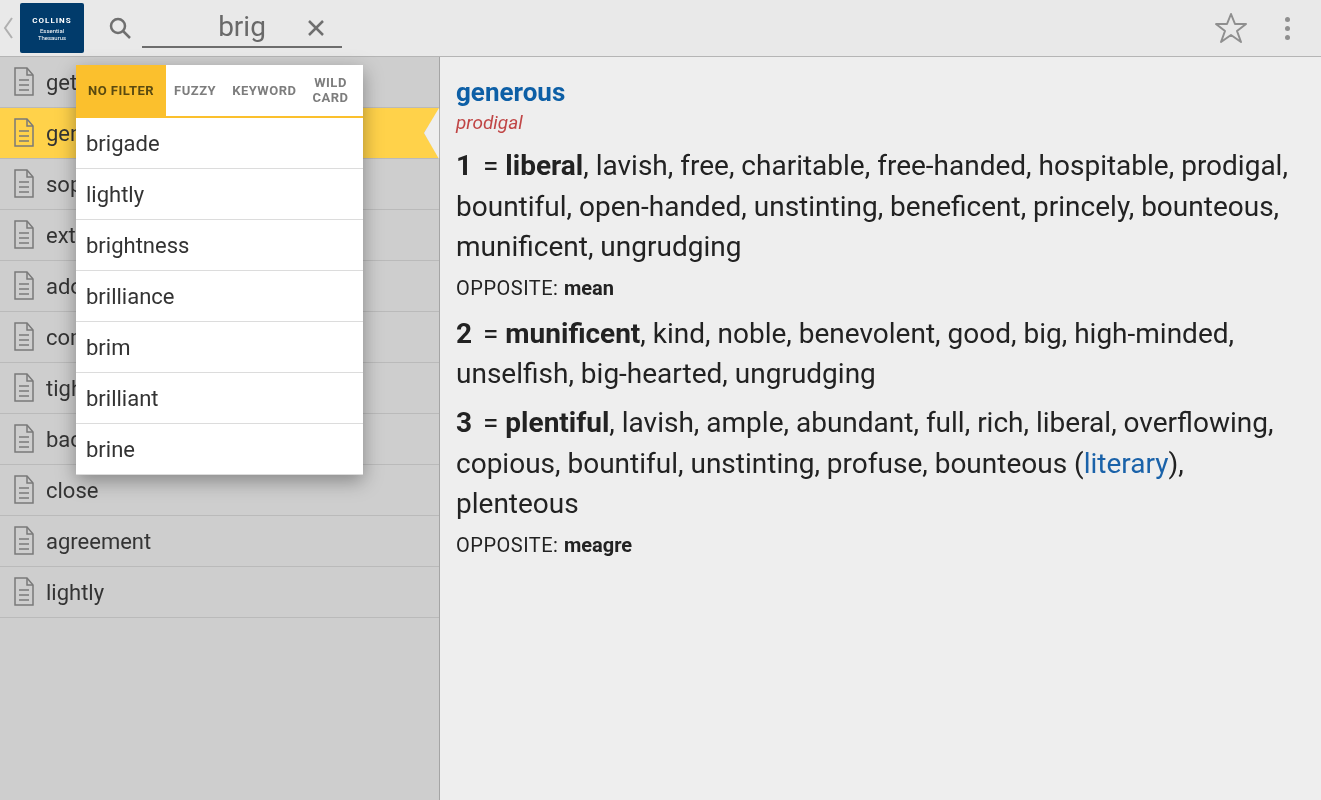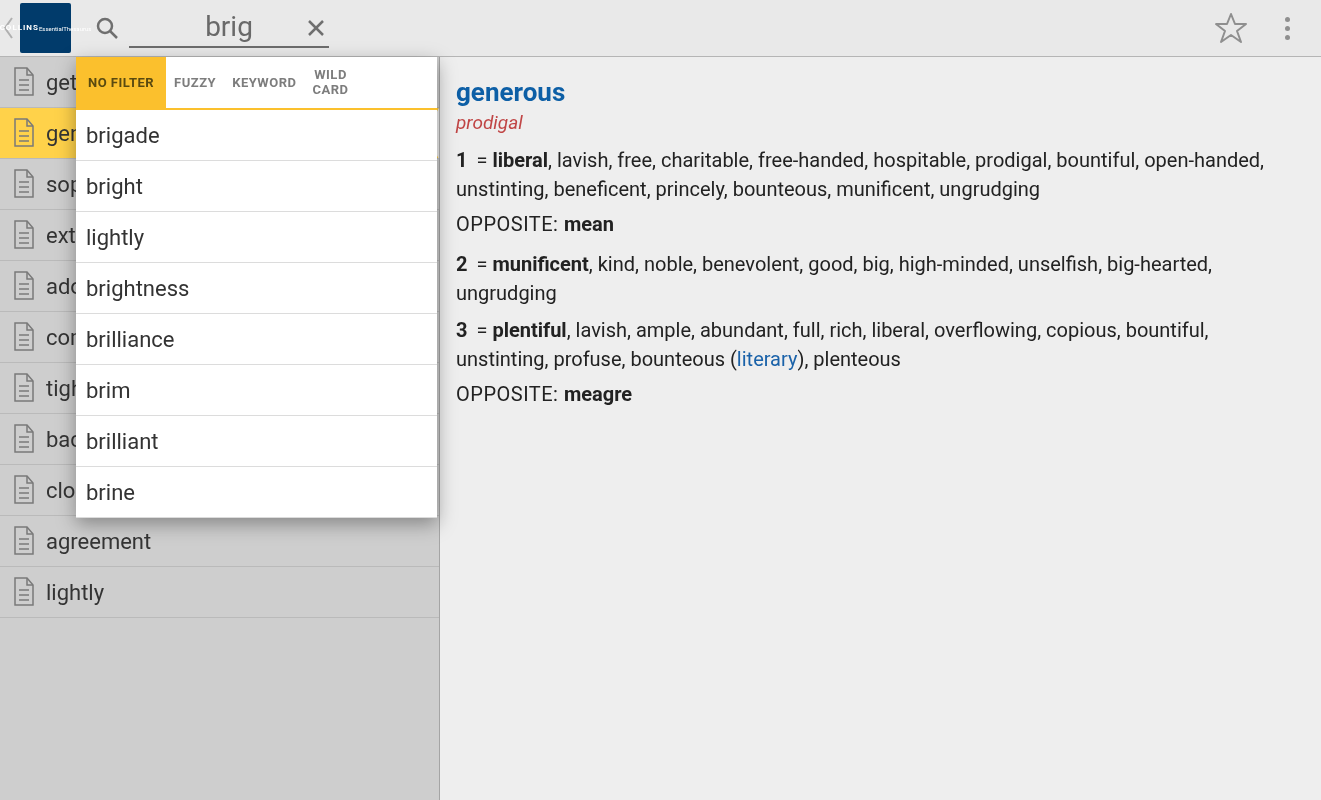--- a/index.html
+++ b/index.html
@@ -1,20 +1,20 @@
 <!DOCTYPE html>
 <html><head>
   <meta charset="utf-8">
   <style>
     * { margin: 0; padding: 0; box-sizing: border-box; font-family: -apple-system, BlinkMacSystemFont, "Segoe UI", Roboto, Arial, sans-serif; }
     body { width: 1321px; height: 800px; background: #cecece; overflow: hidden; position: relative; }
     
     .topbar { height: 57px; background: #e9e9e9; border-bottom: 1px solid #b5b5b5; display: flex; align-items: center; position: relative; }
     .back-chevron { width: 18px; height: 57px; display: flex; align-items: center; justify-content: center; color: #b0b0b0; cursor: pointer; }
-    .app-logo { width: 51px; height: 50px; margin-left: 2px; background: #013b6b; border-radius: 2px; display: flex; flex-direction: row; align-items: center; justify-content: center; color: #fff; }
+    .app-logo { width: 64px; height: 50px; margin-left: 2px; background: #013b6b; border-radius: 2px; display: flex; flex-direction: column; align-items: center; justify-content: center; color: #fff; }
     .app-logo .collins { font-size: 8px; letter-spacing: 1px; font-weight: bold; margin-bottom: 2px; }
     .app-logo .ess { font-size: 6px; letter-spacing: 0px; }
     .app-logo .thes { font-size: 6px; letter-spacing: 0px; }
     .search-icon { margin-left: 22px; width: 28px; height: 28px; display: flex; align-items: center; justify-content: center; }
     .search-input-wrap { position: relative; margin-left: 8px; }
     .search-input { width: 200px; height: 40px; border: none; border-bottom: 2px solid #6d6d6d; background: transparent; font-size: 28px; color: #696969; padding: 2px 2px 4px 2px; outline: none; text-align: center; }
     .clear-x { position: absolute; right: 96px; top: 50%; transform: translateY(-50%); cursor: pointer; width: 28px; height: 28px; display: flex; align-items: center; justify-content: center; }
     .clear-x { left: 302px; right: auto; }
     .star-icon { position: absolute; right: 72px; top: 50%; transform: translateY(-50%); cursor: pointer; width: 36px; height: 36px; display: flex; align-items: center; justify-content: center; }
     .kebab { position: absolute; right: 22px; top: 50%; transform: translateY(-50%); cursor: pointer; width: 24px; height: 36px; display: flex; flex-direction: column; align-items: center; justify-content: center; gap: 4px; }
@@ -23,32 +23,32 @@
     .body-area { display: flex; height: 743px; }
     .left-col { width: 440px; background: #cecece; position: relative; border-right: 1px solid #a5a5a5; }
     .history-list { display: flex; flex-direction: column; }
     .history-item { height: 51px; display: flex; align-items: center; padding-left: 12px; gap: 10px; border-bottom: 1px solid #bababa; }
     .history-item.selected { background: #ffd24a; position: relative; }
     .history-item.selected::after { content: ""; position: absolute; right: -1px; top: 0; width: 0; height: 0; border-top: 25px solid transparent; border-bottom: 26px solid transparent; border-right: 16px solid #b0b0b0; }
     .history-item.selected::before { content: ""; position: absolute; right: 0; top: 0; width: 0; height: 0; border-top: 25px solid transparent; border-bottom: 26px solid transparent; border-right: 15px solid #eeeeee; z-index: 2; }
     .doc-icon { width: 24px; height: 30px; flex-shrink: 0; }
     .history-label { font-size: 22px; color: #343434; }
 
-    .suggest-panel { position: absolute; left: 76px; top: 0px; width: 361px; background: #fff; box-shadow: 0 6px 18px rgba(0,0,0,0.35); z-index: 50; }
+    .suggest-panel { position: absolute; left: 76px; top: 8px; width: 287px; background: #fff; box-shadow: 0 6px 18px rgba(0,0,0,0.35); z-index: 50; }
     .filter-tabs { display: flex; height: 53px; border-bottom: 2px solid #fbc02d; }
     .filter-tab { flex: 0 0 auto; display: flex; align-items: center; justify-content: center; padding: 0 8px; font-size: 13px; font-weight: bold; color: #7d7d7d; letter-spacing: 0.5px; cursor: pointer; text-align: center; }
     .filter-tab.active { background: #fbc02d; color: #5a4a10; padding: 0 12px; }
     .filter-tab.wild { flex-direction: column; font-size: 13px; line-height: 1.1; }
     .suggest-list { max-height: 440px; }
     .suggest-item { height: 51px; display: flex; align-items: center; padding-left: 10px; font-size: 22px; color: #333; border-bottom: 1px solid #dcdcdc; cursor: pointer; }
 
     .detail-pane { flex: 1; background: #eeeeee; padding: 20px 16px; overflow: auto; }
     .entry-title { font-size: 26px; font-weight: bold; color: #0d5fa6; margin-bottom: 4px; cursor: pointer; }
     .entry-pos { font-size: 19px; font-style: italic; color: #c04545; margin-bottom: 12px; }
-    .sense { font-size: 20px; color: #222; line-height: 1.45; margin-bottom: 8px; }
+    .sense { font-size: 28px; color: #222; line-height: 1.45; margin-bottom: 8px; }
     .sense .num { font-weight: bold; margin-right: 4px; }
     .sense .headsyn { font-weight: bold; }
     .opposite { font-size: 20px; color: #222; margin-bottom: 14px; }
     .opposite .oplabel { font-variant: small-caps; letter-spacing: 0.5px; }
     .opposite .opword { font-weight: bold; }
     .literary { color: #1a62a9; cursor: pointer; }
   </style>
 </head>
 <body>
 
@@ -210,21 +210,20 @@
         <div class="filter-tab active">NO FILTER</div>
         <div class="filter-tab">FUZZY</div>
         <div class="filter-tab">KEYWORD</div>
         <div class="filter-tab wild">
           <span>WILD</span>
           <span>CARD</span>
         </div>
       </div>
       <div class="suggest-list">
         <div class="suggest-item">brigade</div>
-        <div class="suggest-item">bright</div>
         <div class="suggest-item">lightly</div>
         <div class="suggest-item">brightness</div>
         <div class="suggest-item">brilliance</div>
         <div class="suggest-item">brim</div>
         <div class="suggest-item">brilliant</div>
         <div class="suggest-item">brine</div>
       </div>
     </div>
   </div>
 

